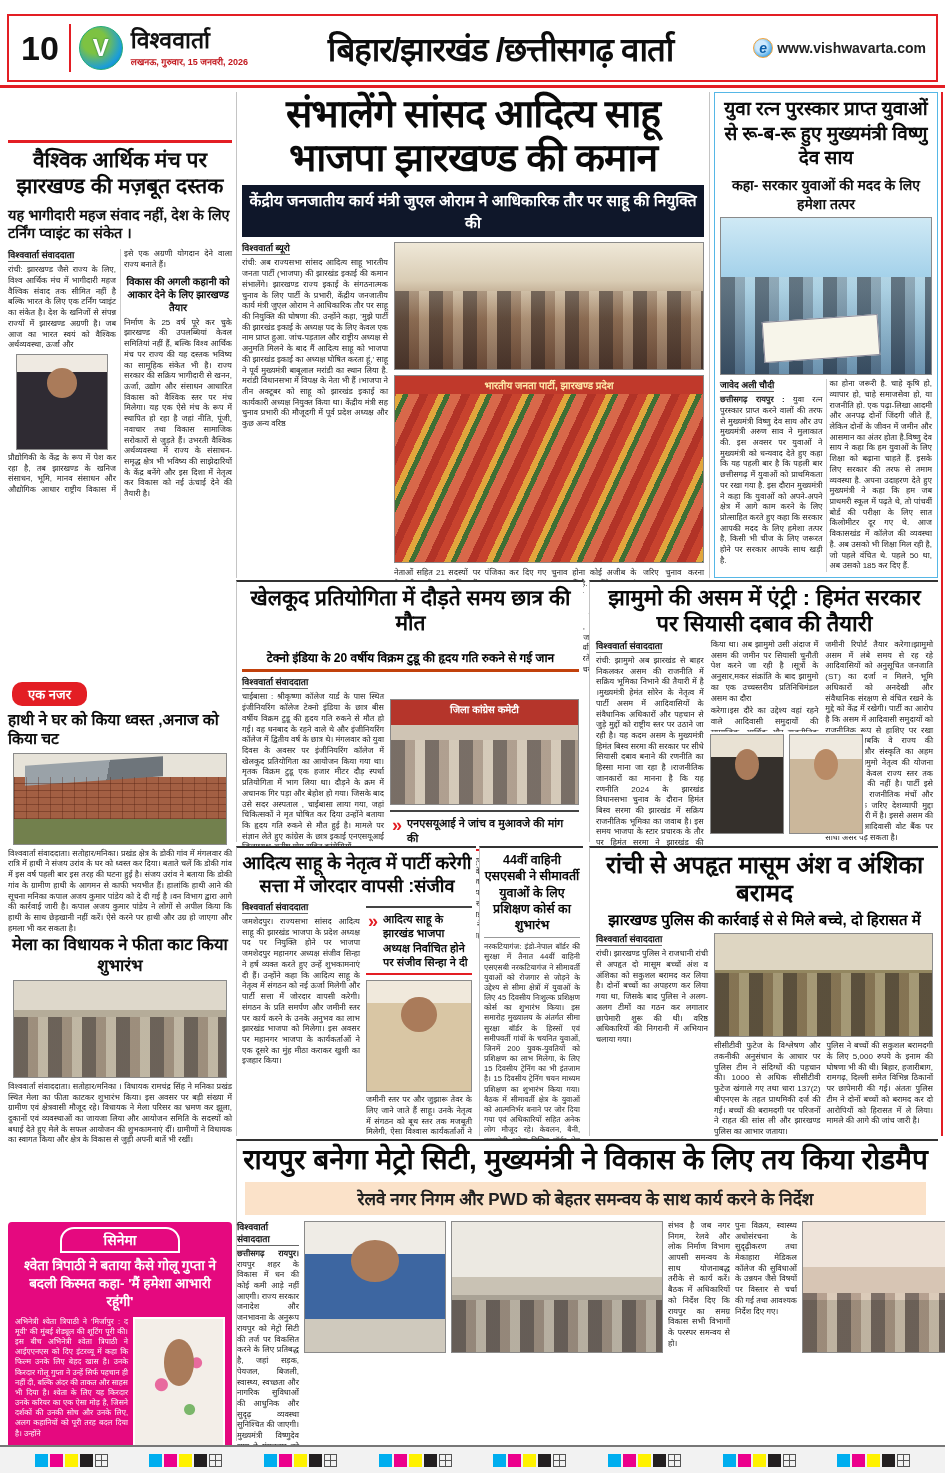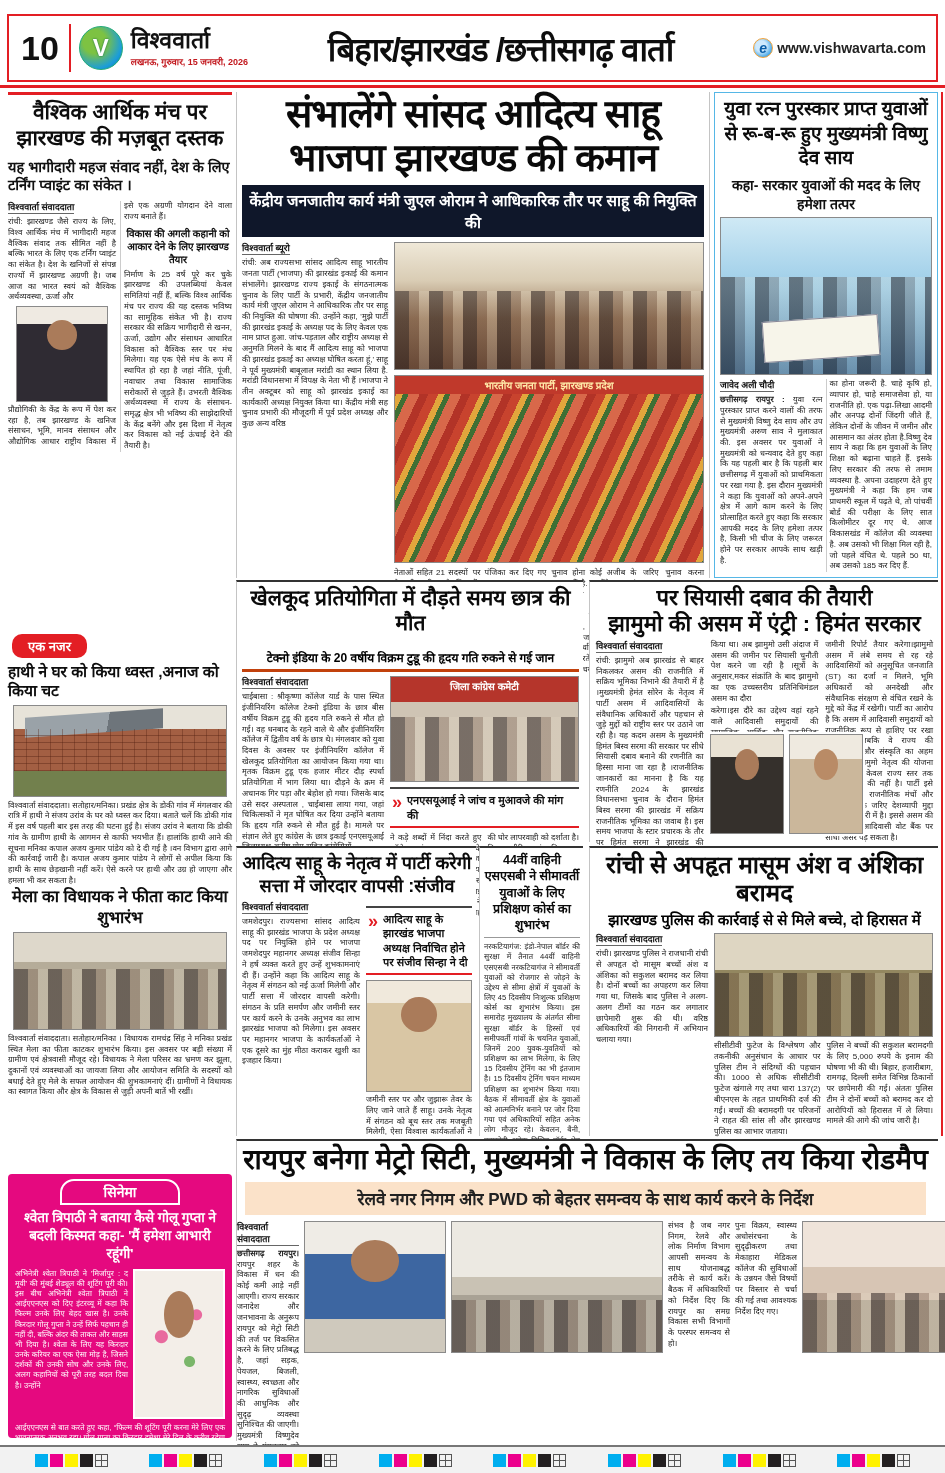--- a/index.html
+++ b/index.html
@@ -34,21 +34,21 @@
   .dl { font-weight:bold; }
   .art { position:absolute; background:#fff; }
   .ph { position:relative; border:1px solid #8a8a8a; overflow:hidden; background:#cfc6b8; }
   .fig { position:absolute; left:0; right:0; bottom:0; height:62%;
     background:repeating-linear-gradient(90deg, rgba(35,25,25,.5) 0 14px, rgba(95,65,50,.28) 14px 24px, rgba(235,225,205,.2) 24px 34px); }
   .face { position:absolute; top:14%; left:33%; width:34%; height:32%; border-radius:50%; background:#aa7b5a; }
   .ph-banner { position:absolute; top:0; left:0; right:0; background:#c0392b; color:#ffe9a8;
     font-weight:bold; font-size:10px; text-align:center; padding:2px 0; z-index:2; }
 
   
-  .left { position:absolute; left:8px; width:224px; }
+  .left { position:absolute; left:8px; width:224px;margin-top:48px; }
   #wef { top:92px; height:538px; border-top:3px solid #e31e24; padding-top:4px; }
   #wef .hl { font-size:21px; font-weight:800; text-align:center; line-height:1.25; color:#0d0d0d; }
   #wef .sh { font-size:14.5px; font-weight:bold; text-align:left; line-height:1.3; margin:6px 0; color:#111; }
   #wef .cols { column-count:2; column-gap:8px; column-rule:1px solid #ccc; }
   .crosshead { font-size:10px; font-weight:bold; text-align:center; margin:4px 0; line-height:1.3; color:#111; }
   .ph-wef-man { width:92px; height:96px; margin:3px auto; background:linear-gradient(180deg,#efeae2 0 18%, #2f2b33 18% 100%); }
 
   #eknazar { top:632px; height:252px; }
   .badge { display:inline-block; background:#e31e24; color:#fff; font-weight:bold; font-size:13px;
     padding:3px 16px; border-radius:10px; margin:2px 0 4px 4px; }
@@ -104,21 +104,21 @@
   .cheque { position:absolute; left:20%; bottom:10%; width:55%; height:26%; background:#f7f5ea; border:1px solid #889; transform:rotate(-4deg); }
   #yuva .cols { column-count:2; column-gap:7px; column-rule:1px solid #ccc; }
 
   
   #khelkud { left:236px; top:580px; width:347px; height:262px; border-top:2px solid #333; padding:3px 4px 0 5px; border-left:1px solid #c4c4c4; }
   #khelkud .hl { font-size:21px; font-weight:800; text-align:center; line-height:1.2; color:#0a0a0a; }
   #khelkud .sh { font-size:12px; font-weight:bold; text-align:center; margin:14px 0 4px; border-bottom:3px solid #c2410c; padding-bottom:3px; }
   .kh-row { display:flex; gap:6px; }
   .kh-left { flex:0 0 142px; }
   .kh-right { flex:1; }
-  .ph-congress { width:100%; height:106px; background:linear-gradient(180deg,#b5352b 0 24%, #cfc4b4 24% 100%); }
+  .ph-congress { width:100%; height:106px; background:linear-gradient(180deg,#b5352b 0 24%, #cfc4b4 24% 100%);margin-top:23px; }
   .pullquote { margin:5px 0; border-top:2px solid #444; border-bottom:2px solid #e31e24; padding:4px 2px; display:flex; gap:5px; }
   .pq-mark { color:#e31e24; font-size:18px; font-weight:bold; line-height:1; }
   .pq-text { font-size:11px; font-weight:bold; line-height:1.3; color:#111; }
   .kh-cols { display:flex; gap:6px; }
   .kh-cols .t { flex:1; }
 
   #jhamumo { left:589px; top:580px; width:349px; height:262px; border-top:2px solid #333; border-left:1px solid #c4c4c4; padding:3px 5px 0 6px; }
   #jhamumo .hl { font-size:22px; font-weight:800; text-align:center; line-height:1.18; color:#0a0a0a; margin-bottom:3px; }
   .jh-body { position:relative; display:flex; gap:7px; }
   .jh-body .t { flex:1; }
@@ -302,22 +302,22 @@
         <div class="kh-cols">
           <div class="t">ने कड़े शब्दों में निंदा करते हुए कॉलेज प्रबंधन द्वारा मृतक के परिजनों को यथोचित मुआवजा राशि प्रदान करने का मांग किया है। बुधवार को कांग्रेस भवन,चाईबासा में एनएसयूआई जिलाध्यक्ष अनीष गोप ने प्रतिक्रिय देते हुए कहा कि यह मामला कॉलेज प्रबंधन</div>
           <div class="t">की घोर लापरवाही को दर्शाता है। बिना शारीरिक जांच किए एक हजार मीटर दौड़ स्पर्धा में प्रतिभाग करने की अनुमति किस परिस्थिति में दी गई यह जांच का विषय है। दौड़ के दौरान चिकित्सीय दल मौजूद नहीं था और ना किसी भी आपातकालीन स्थिति से निपटने की कोई प्रर्याप्त व्यवस्था था। आगे उन्होंने जिला प्रशासन ,प०सिंहभूम से एक उच्चस्तरीय जांच दल गठित कर मामले की जांच करवाने का मांग किया है।</div>
         </div>
       </div>
     </div>
   </div>
 
   <div class="art" id="jhamumo">
     <div class="hl">
+      <div>झामुमो की असम में एंट्री : हिमंत सरकार</div>
       <div>पर सियासी दबाव की तैयारी</div>
-      <div>झामुमो की असम में एंट्री : हिमंत सरकार</div>
     </div>
     <div class="jh-body">
       <div class="t">
         <span class="by">विश्ववार्ता संवाददाता</span>
         <p>रांची: झामुमो अब झारखंड से बाहर निकलकर असम की राजनीति में सक्रिय भूमिका निभाने की तैयारी में है ।मुख्यमंत्री हेमंत सोरेन के नेतृत्व में पार्टी असम में आदिवासियों के संवैधानिक अधिकारों और पहचान से जुड़े मुद्दों को राष्ट्रीय स्तर पर उठाने जा रही है। यह कदम असम के मुख्यमंत्री हिमंत बिस्व सरमा की सरकार पर सीधे सियासी दबाव बनाने की रणनीति का हिस्सा माना जा रहा है ।राजनीतिक जानकारों का मानना है कि यह रणनीति 2024 के झारखंड विधानसभा चुनाव के दौरान हिमंत बिस्व सरमा की झारखंड में सक्रिय राजनीतिक भूमिका का जवाब है। इस समय भाजपा के स्टार प्रचारक के तौर पर हिमंत सरमा ने झारखंड की राजनीति में खुलकर हस्तक्षेप</p>
       </div>
       <div class="t">
         <p>किया था। अब झामुमो उसी अंदाज में असम की जमीन पर सियासी चुनौती पेश करने जा रही है ।सूत्रों के अनुसार,मकर संक्रांति के बाद झामुमो का एक उच्चस्तरीय प्रतिनिधिमंडल असम का दौरा</p>
         <p>करेगा।इस दौरे का उद्देश्य वहां रहने वाले आदिवासी समुदायों की सामाजिक, आर्थिक और राजनीतिक स्थिति का प्रत्यक्ष आकलन करना है।प्रतिनिधिमंडल स्थानीय संगठनों, सामाजिक कार्यकर्ताओं और आदिवासी नेताओं से मुलाकात कर</p>
       </div>

